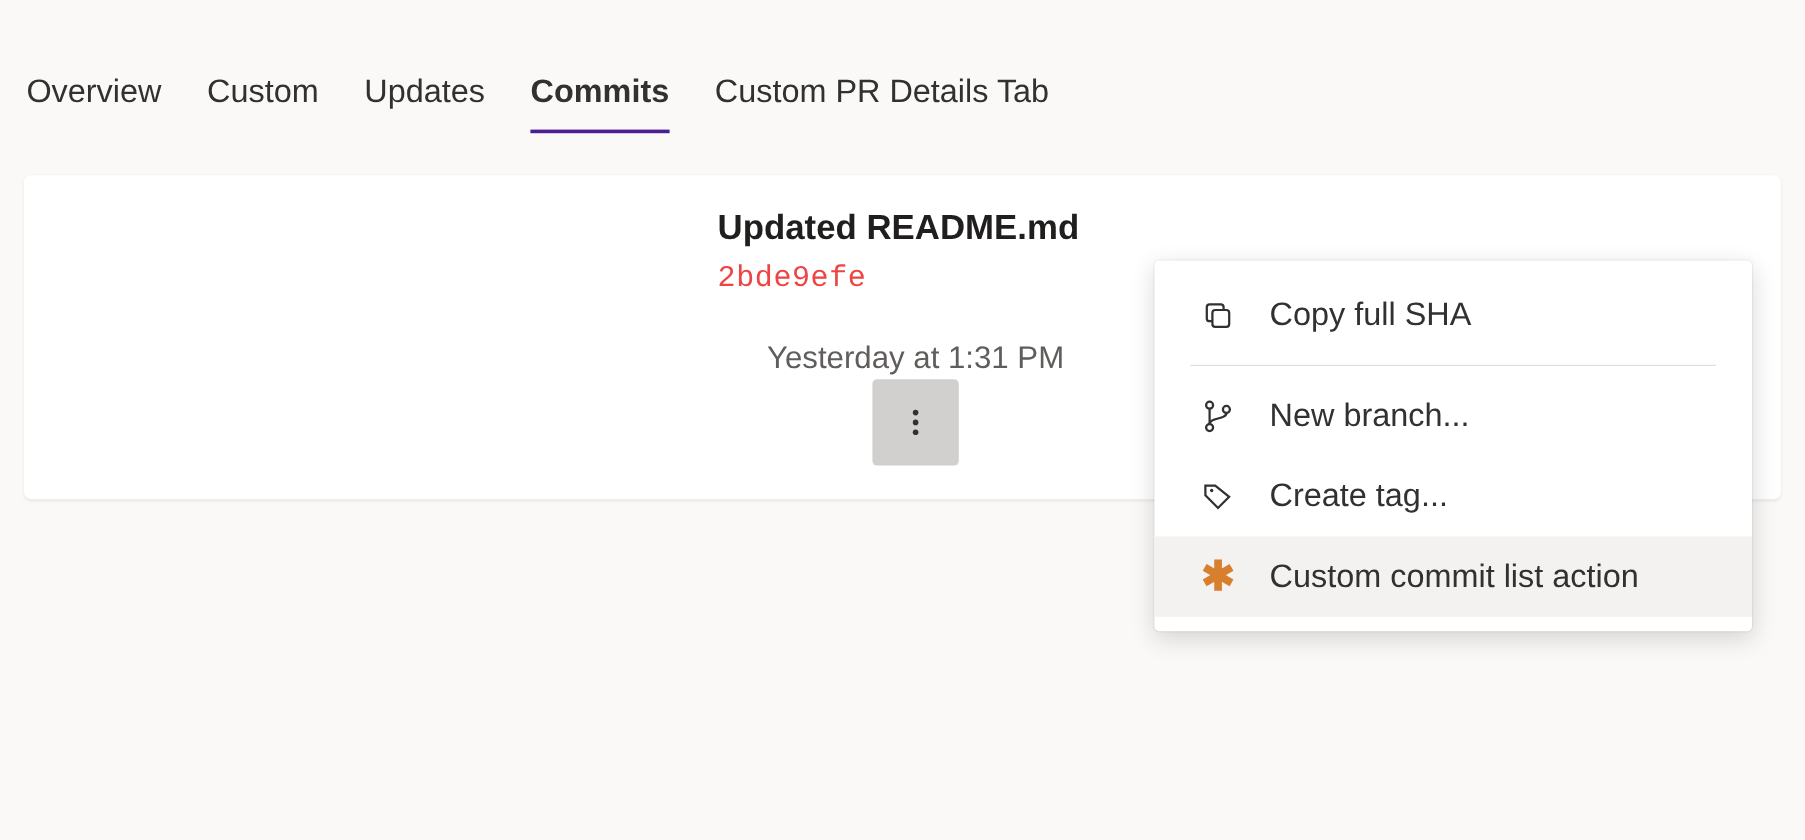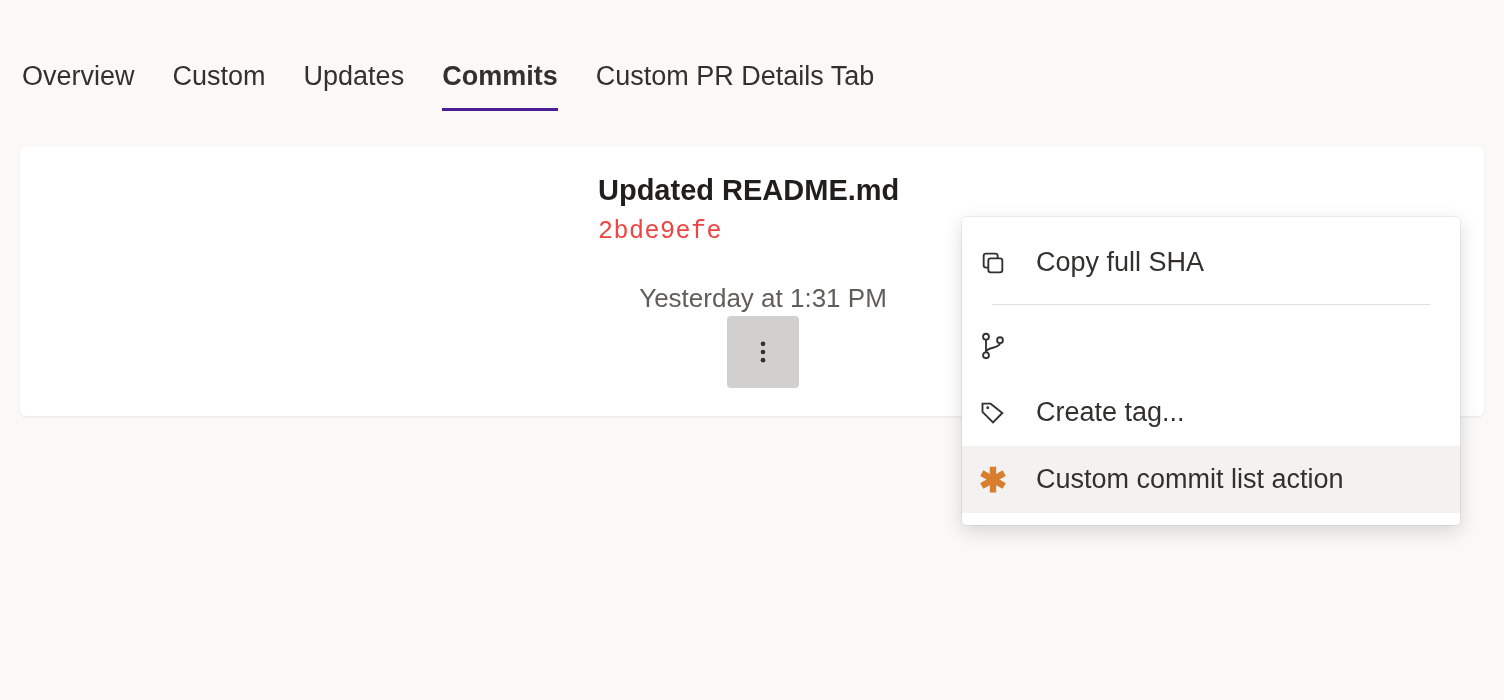--- a/index.html
+++ b/index.html
@@ -97,21 +97,21 @@
       width: 498px;
       background: #ffffff;
       border-radius: 4px;
       box-shadow: 0 6px 20px rgba(0,0,0,0.15), 0 0 0 1px rgba(0,0,0,0.05);
       padding: 12px 0;
     }
     .dropdown-item {
       display: flex;
       align-items: center;
       gap: 28px;
-      padding: 18px 16px;
+      padding: 18px 38px;
       font-size: 27px;
       color: #323130;
       cursor: pointer;
     }
     .dropdown-item.hovered {
       background: #f3f2f1;
     }
     .dropdown-divider {
       height: 1px;
       background: #e1dfdd;
@@ -182,20 +182,21 @@
   <div class="dropdown-item">
     <span class="dropdown-icon">
       <svg viewBox="0 0 24 24">
         <circle cx="6" cy="4" r="2.5"></circle>
         <circle cx="6" cy="20" r="2.5"></circle>
         <circle cx="18" cy="7" r="2.5"></circle>
         <path d="M6 6.5v11"></path>
         <path d="M18 9.5c0 5-12 3-12 8"></path>
       </svg>
     </span>
+    <span>New branch...</span>
   </div>
   <div class="dropdown-item">
     <span class="dropdown-icon">
       <svg viewBox="0 0 24 24">
         <path d="M20 12l-8 8-9-9V4h7l10 8z"></path>
         <circle cx="7.5" cy="7.5" r="1.2" fill="#323130" stroke="none"></circle>
       </svg>
     </span>
     <span>Create tag...</span>
   </div>

